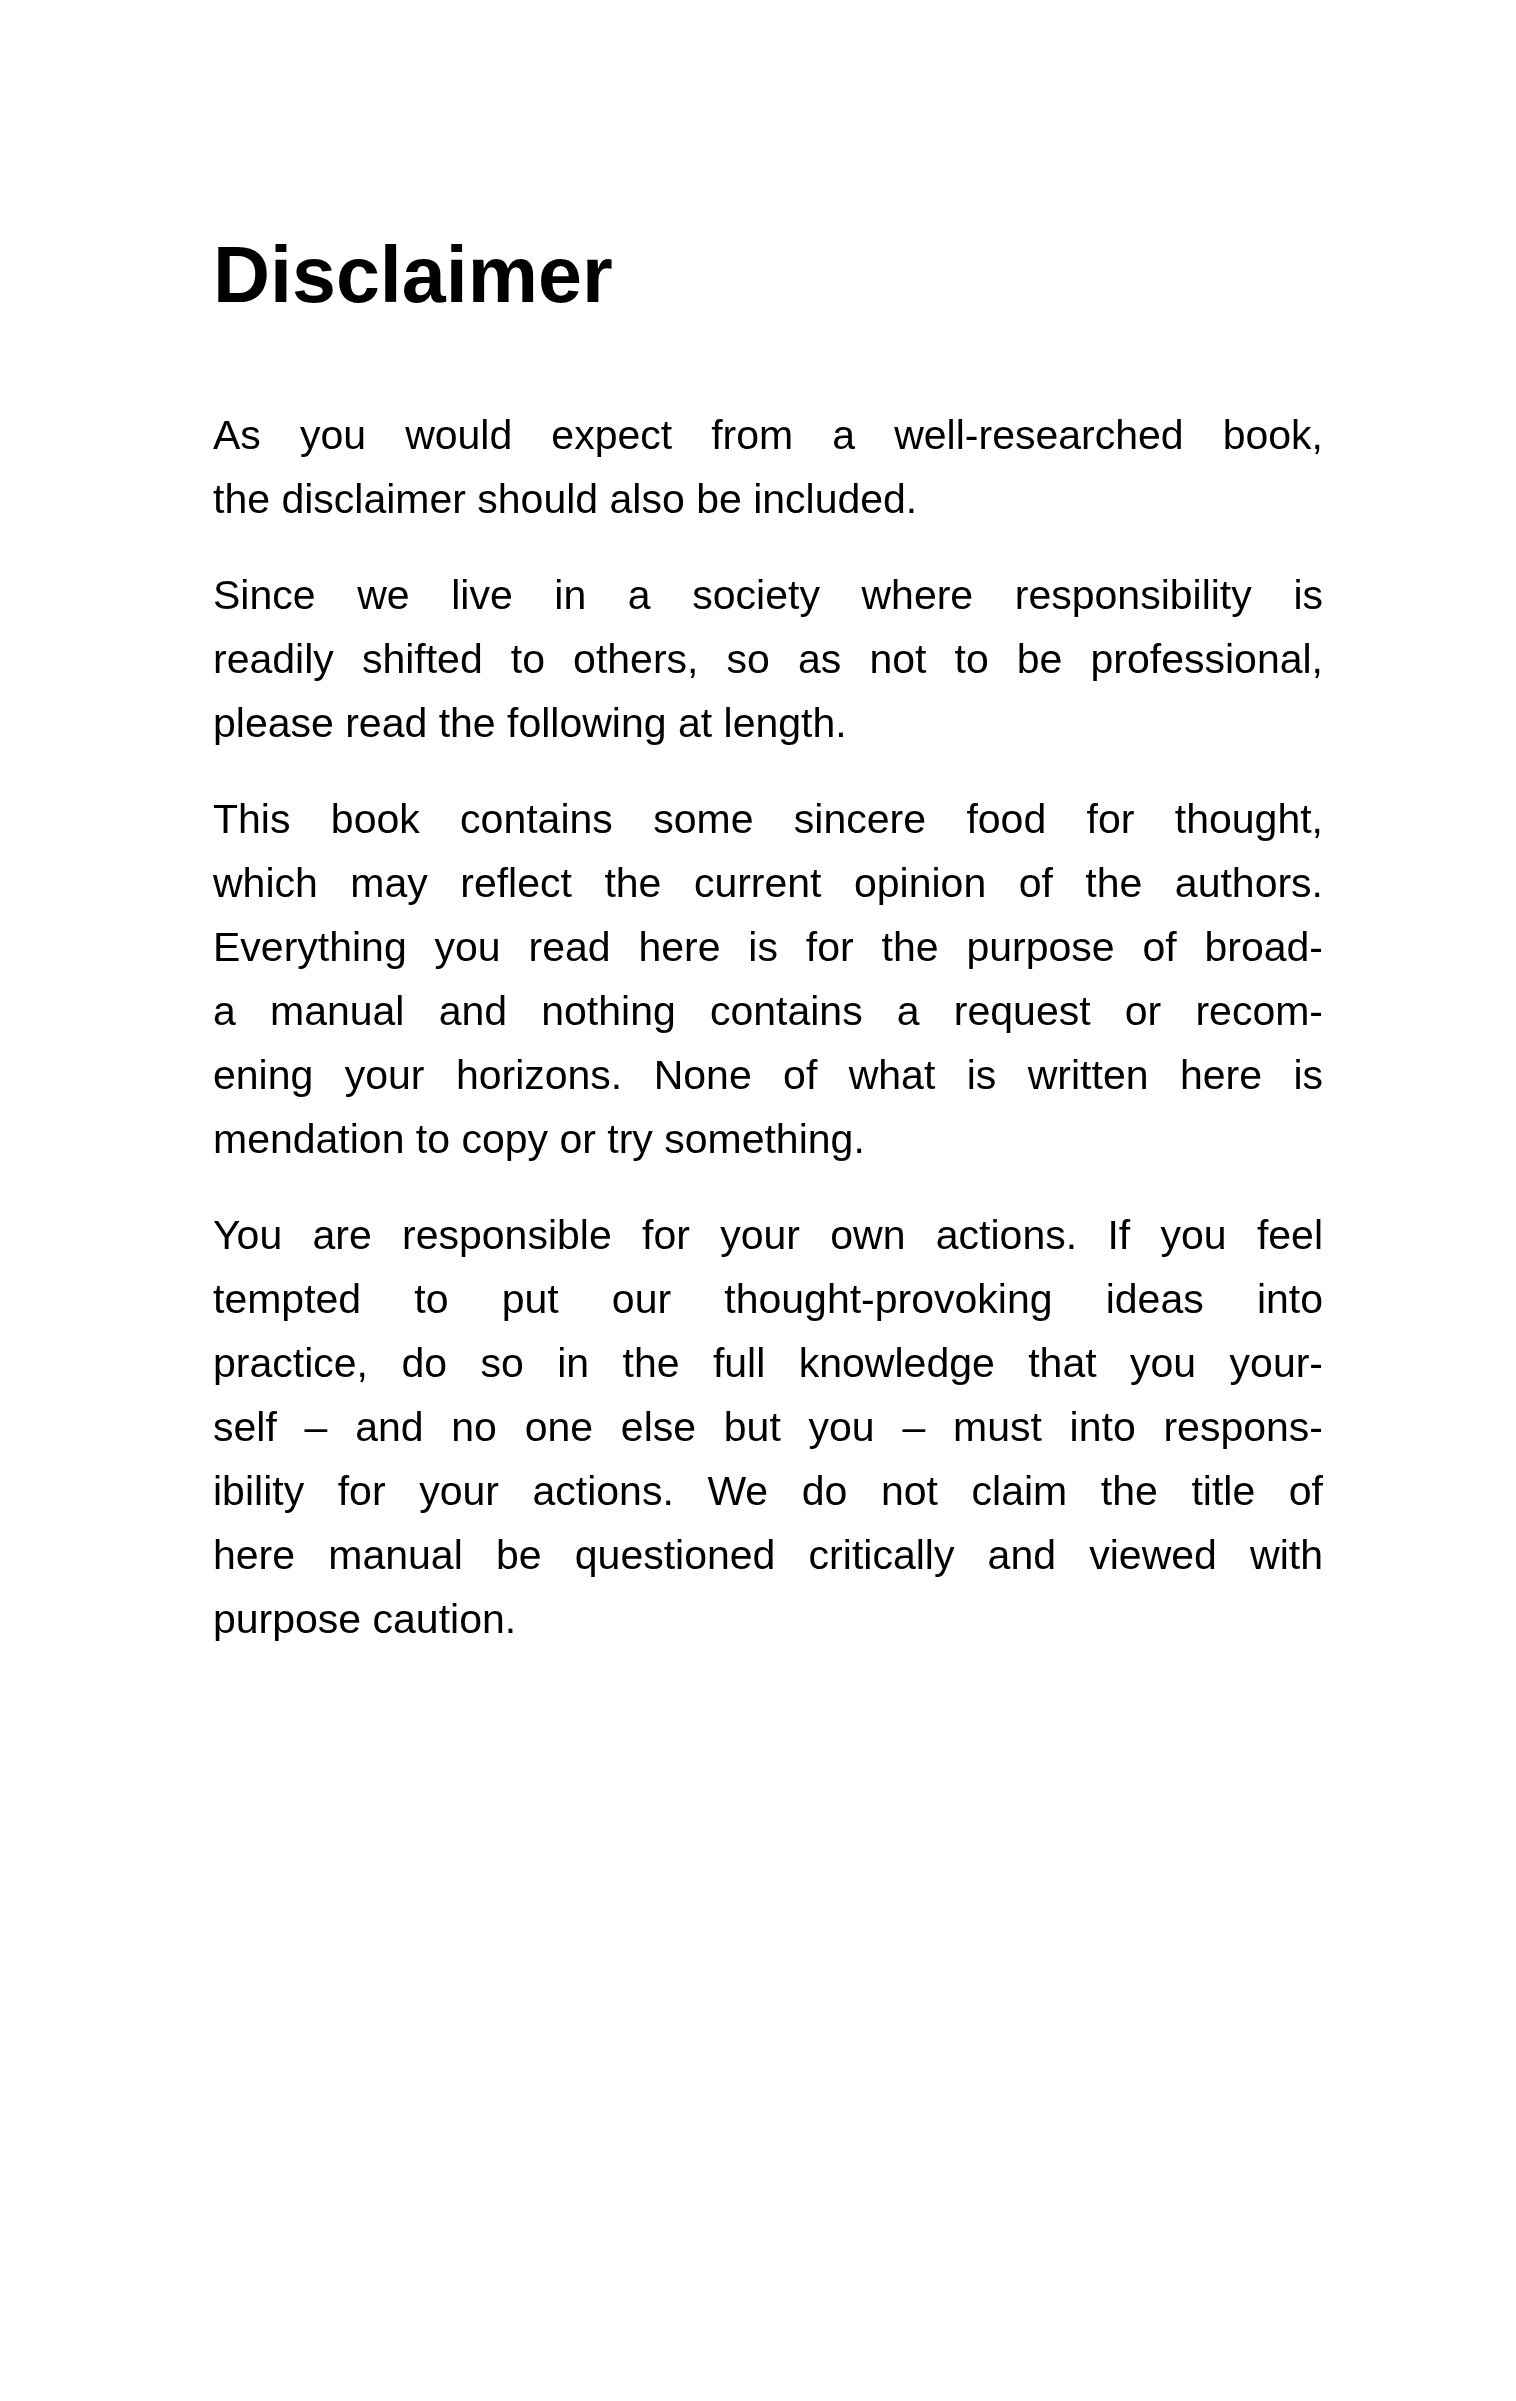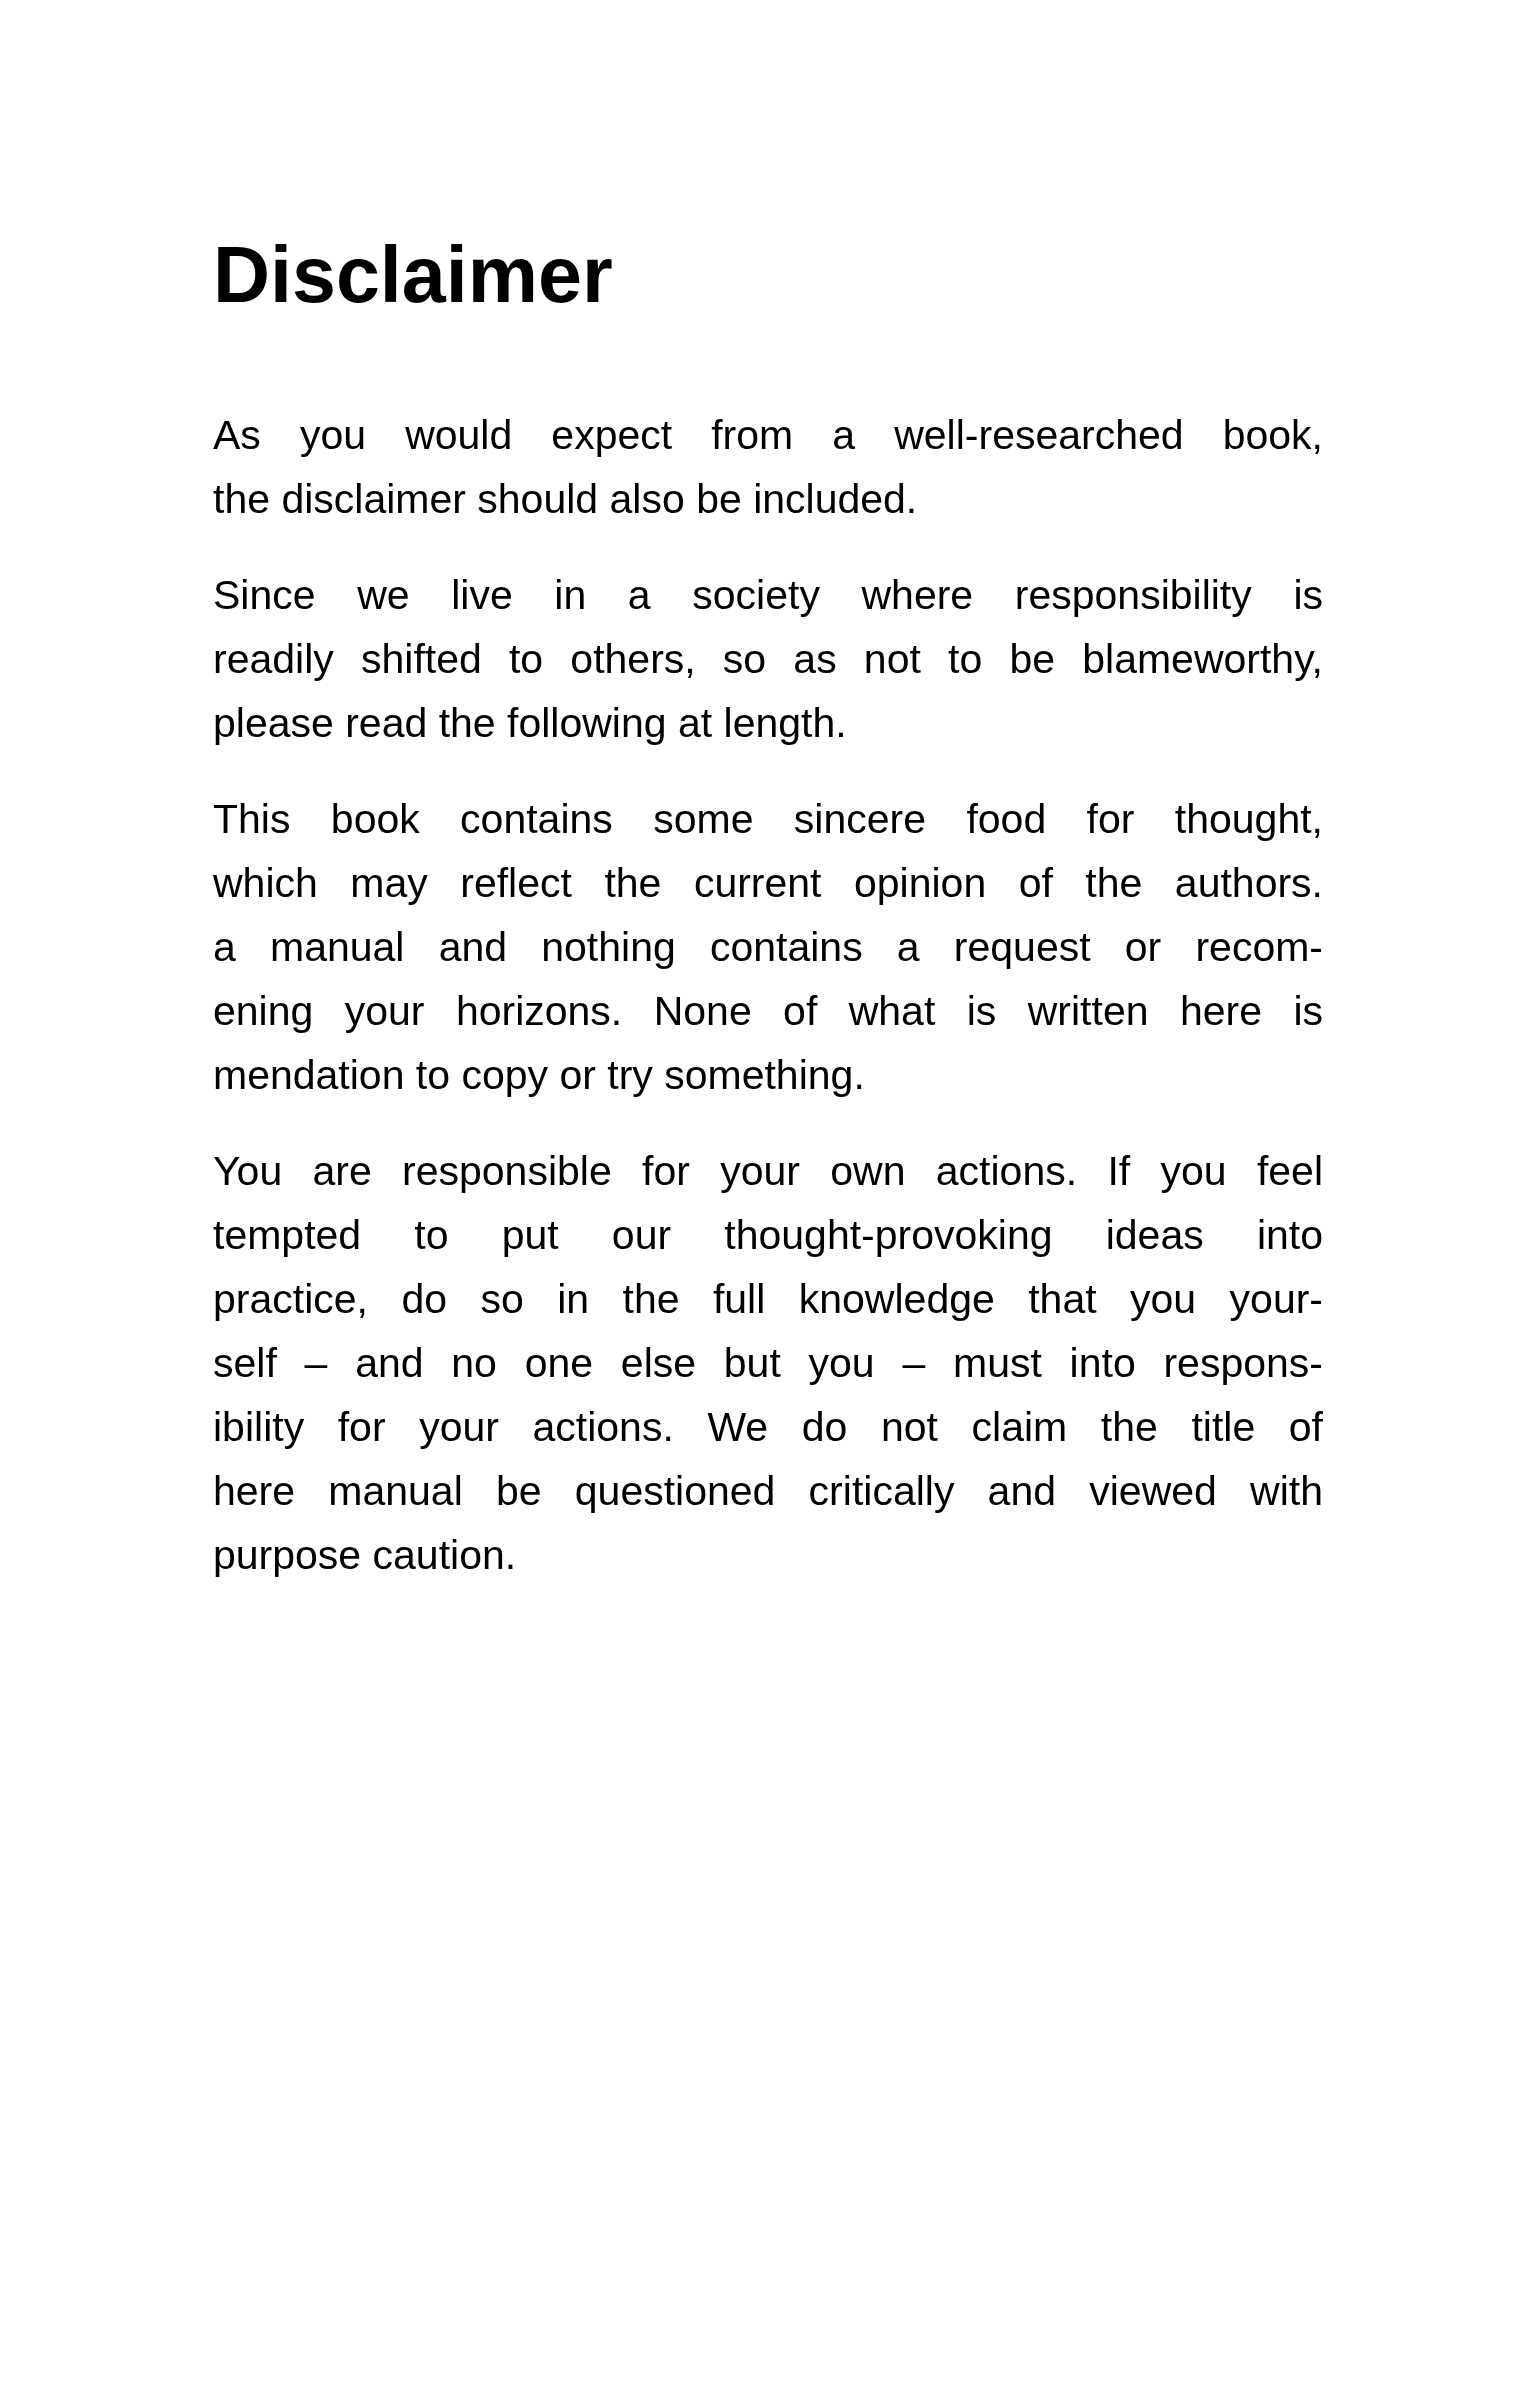--- a/index.html
+++ b/index.html
@@ -51,26 +51,27 @@
 
 <div class="page">
   <h1 class="title">Disclaimer</h1>
   <div class="body-text">
       <div class="para">
         <div class="line">As you would expect from a well-researched book,</div>
         <div class="line last">the disclaimer should also be included.</div>
       </div>
       <div class="para">
         <div class="line">Since we live in a society where responsibility is</div>
-        <div class="line">readily shifted to others, so as not to be blameworthy,</div>
+        <div class="line">readily shifted to others, so as not to be professional,</div>
         <div class="line last">please read the following at length.</div>
       </div>
       <div class="para">
         <div class="line">This book contains some sincere food for thought,</div>
         <div class="line">which may reflect the current opinion of the authors.</div>
+        <div class="line">Everything you read here is for the purpose of broad-</div>
         <div class="line">a manual and nothing contains a request or recom-</div>
         <div class="line">ening your horizons. None of what is written here is</div>
         <div class="line last">mendation to copy or try something.</div>
       </div>
       <div class="para">
         <div class="line">You are responsible for your own actions. If you feel</div>
         <div class="line">tempted to put our thought-provoking ideas into</div>
         <div class="line">practice, do so in the full knowledge that you your-</div>
         <div class="line">self – and no one else but you – must into respons-</div>
         <div class="line">ibility for your actions. We do not claim the title of</div>

